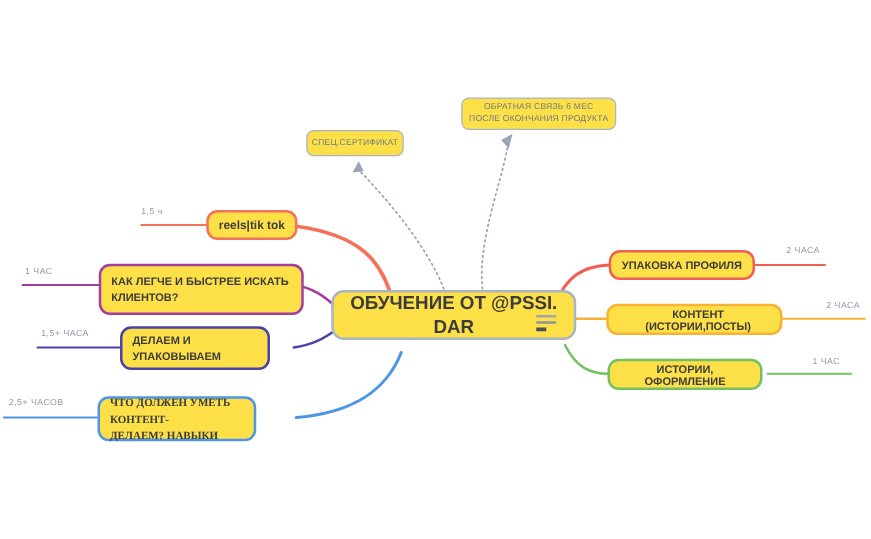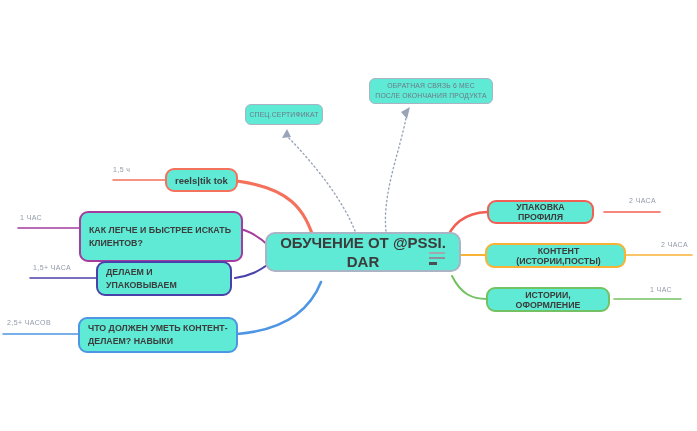--- a/index.html
+++ b/index.html
@@ -1,19 +1,19 @@
 <!DOCTYPE html>
 <html><head>
 <meta charset="utf-8">
 <style>
   html,body{margin:0;padding:0;background:#fff;}
   .canvas{position:relative;width:697px;height:431px;background:#ffffff;overflow:hidden;
           font-family:"Liberation Sans",sans-serif;}
   svg.wires{position:absolute;left:0;top:0;z-index:0;}
-  .node{position:absolute;background:#5eead4;border:2px solid #cccccc;border-radius:9px;
+  .node{position:absolute;background:#fde047;border:2px solid #cccccc;border-radius:9px;
         box-sizing:border-box;display:flex;align-items:center;color:#3C3C3C;
         font-weight:700;z-index:1;}
   .multi{font-size:8.8px;line-height:13px;padding:0 8px;text-align:left;}
   .single{font-size:8.8px;justify-content:center;text-align:center;padding:0 4px;}
   .reels{font-size:9.5px;justify-content:center;text-align:center;}
   .center-node{border-color:#A9B4C5;border-radius:10px;font-size:15px;line-height:19px;
         justify-content:center;text-align:center;z-index:2;}
   .float-node{border:1.5px solid #A9B3C4;border-radius:6px;color:#6E7787;font-size:6.8px;
         font-weight:400;letter-spacing:.2px;justify-content:center;text-align:center;
         line-height:10px;padding:0 4px;}
@@ -72,39 +72,39 @@
   <div class="node float-node" style="left:245px;top:104px;width:78px;height:21px;">
     <span>СПЕЦ.СЕРТИФИКАТ</span>
   </div>
   <div class="node float-node" style="left:369px;top:78px;width:124px;height:26px;">
     <span>ОБРАТНАЯ СВЯЗЬ 6 МЕС ПОСЛЕ ОКОНЧАНИЯ ПРОДУКТА</span>
   </div>
 
   <div class="node reels" style="left: 165px; top: 168px; width: 73px; height: 24px; border-color: rgb(244, 113, 92);">
     <span style="width:100%">reels|tik tok</span>
   </div>
-  <div class="node multi" style="left: 79px; top: 211px; width: 164px; height: 51px; border-color: rgb(165, 60, 158);">
+  <div class="node multi" style="left: 79px; top: 211px; width: 164px; height: 41px; border-color: rgb(165, 60, 158);">
     <div>
       <div>КАК ЛЕГЧЕ И БЫСТРЕЕ ИСКАТЬ</div>
       <div>КЛИЕНТОВ?</div>
     </div>
   </div>
-  <div class="node multi" style="left: 96px; top: 261px; width: 136px; height: 35px; border-color: rgb(75, 65, 171);">
+  <div class="node multi" style="left: 96px; top: 261px; width: 120px; height: 35px; border-color: rgb(75, 65, 171);">
     <div>
       <div>ДЕЛАЕМ И УПАКОВЫВАЕМ</div>
     </div>
   </div>
-  <div class="node multi" style="left: 78px; top: 317px; width: 160px; height: 36px; border-color: rgb(78, 150, 227);">
+  <div class="node multi" style="left: 78px; top: 317px; width: 127px; height: 36px; border-color: rgb(78, 150, 227); font-family: Liberation Serif, serif;">
     <div>
       <div>ЧТО ДОЛЖЕН УМЕТЬ КОНТЕНТ-</div>
       <div>ДЕЛАЕМ? НАВЫКИ</div>
     </div>
   </div>
 
-  <div class="node single" style="left: 487px; top: 200px; width: 107px; height: 24px; border-color: rgb(241, 95, 84);">
+  <div class="node single" style="left: 487px; top: 200px; width: 117px; height: 24px; border-color: rgb(241, 95, 84);">
     <span style="width:100%">УПАКОВКА ПРОФИЛЯ</span>
   </div>
   <div class="node single" style="left: 485px; top: 243px; width: 141px; height: 25px; border-color: rgb(249, 178, 52); padding-left: 10px;">
     <span style="width:100%">КОНТЕНТ (ИСТОРИИ,ПОСТЫ)</span>
   </div>
   <div class="node single" style="left: 486px; top: 287px; width: 124px; height: 25px; border-color: rgb(116, 193, 99);">
     <span style="width:100%">ИСТОРИИ, ОФОРМЛЕНИЕ</span>
   </div>
 
   <div class="dur" style="left:113px;top:166px;">1,5 ч</div>

